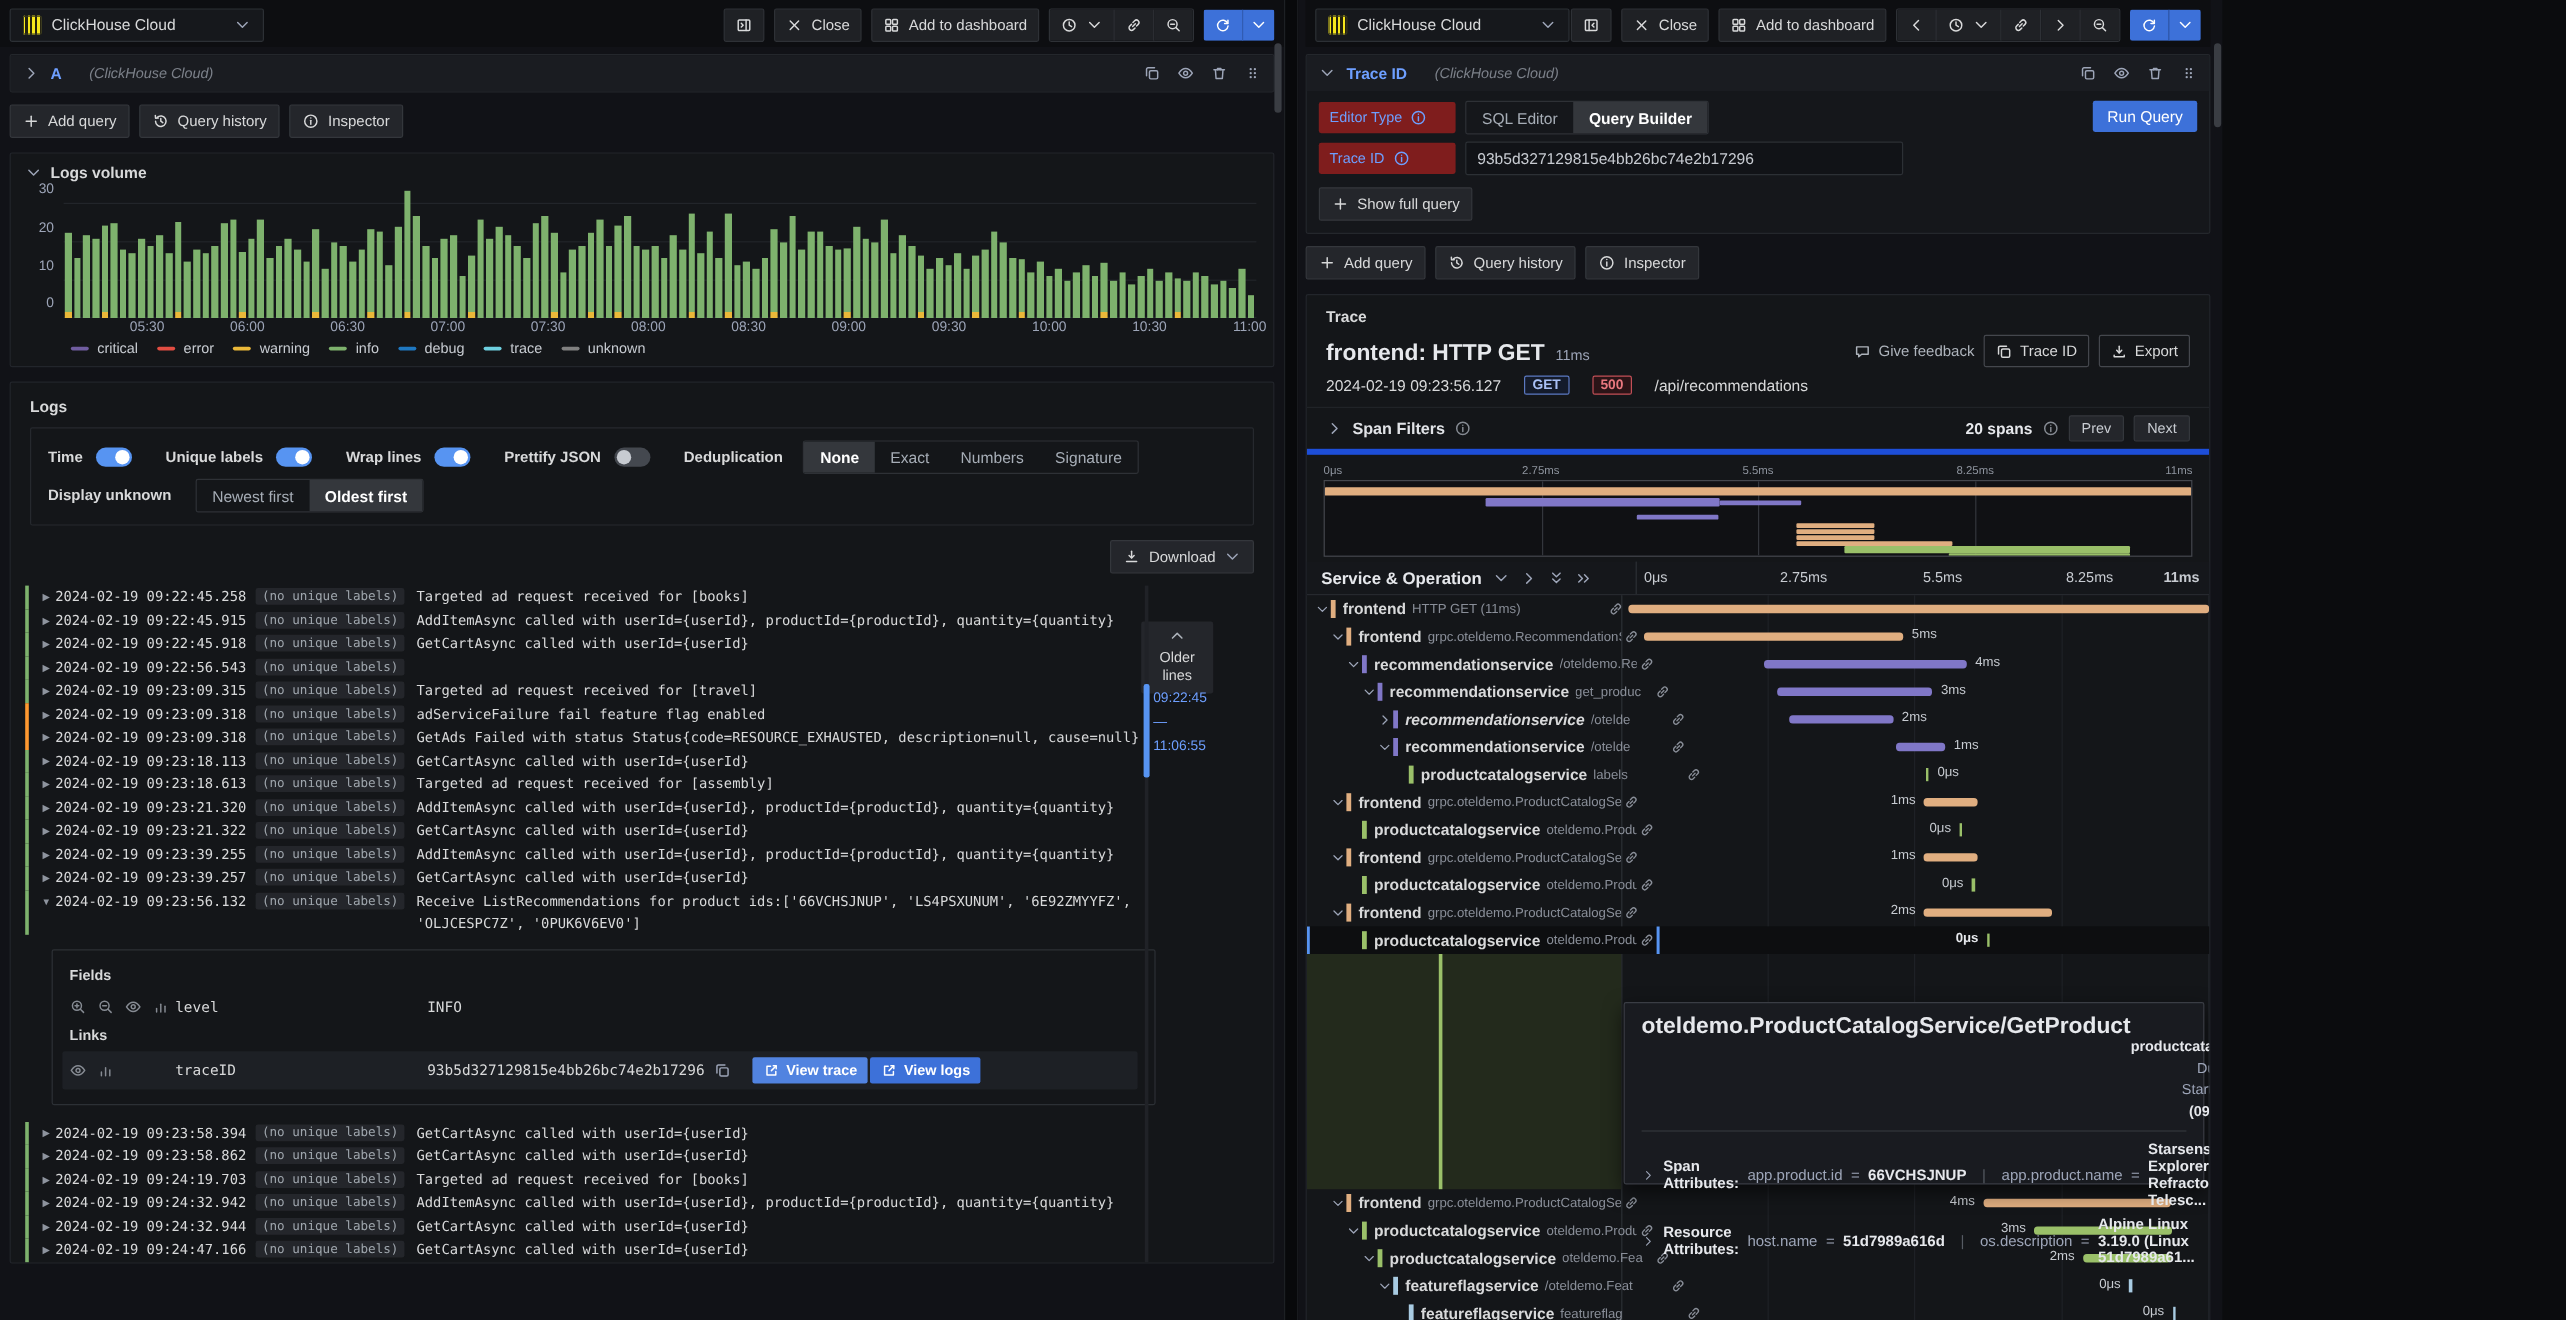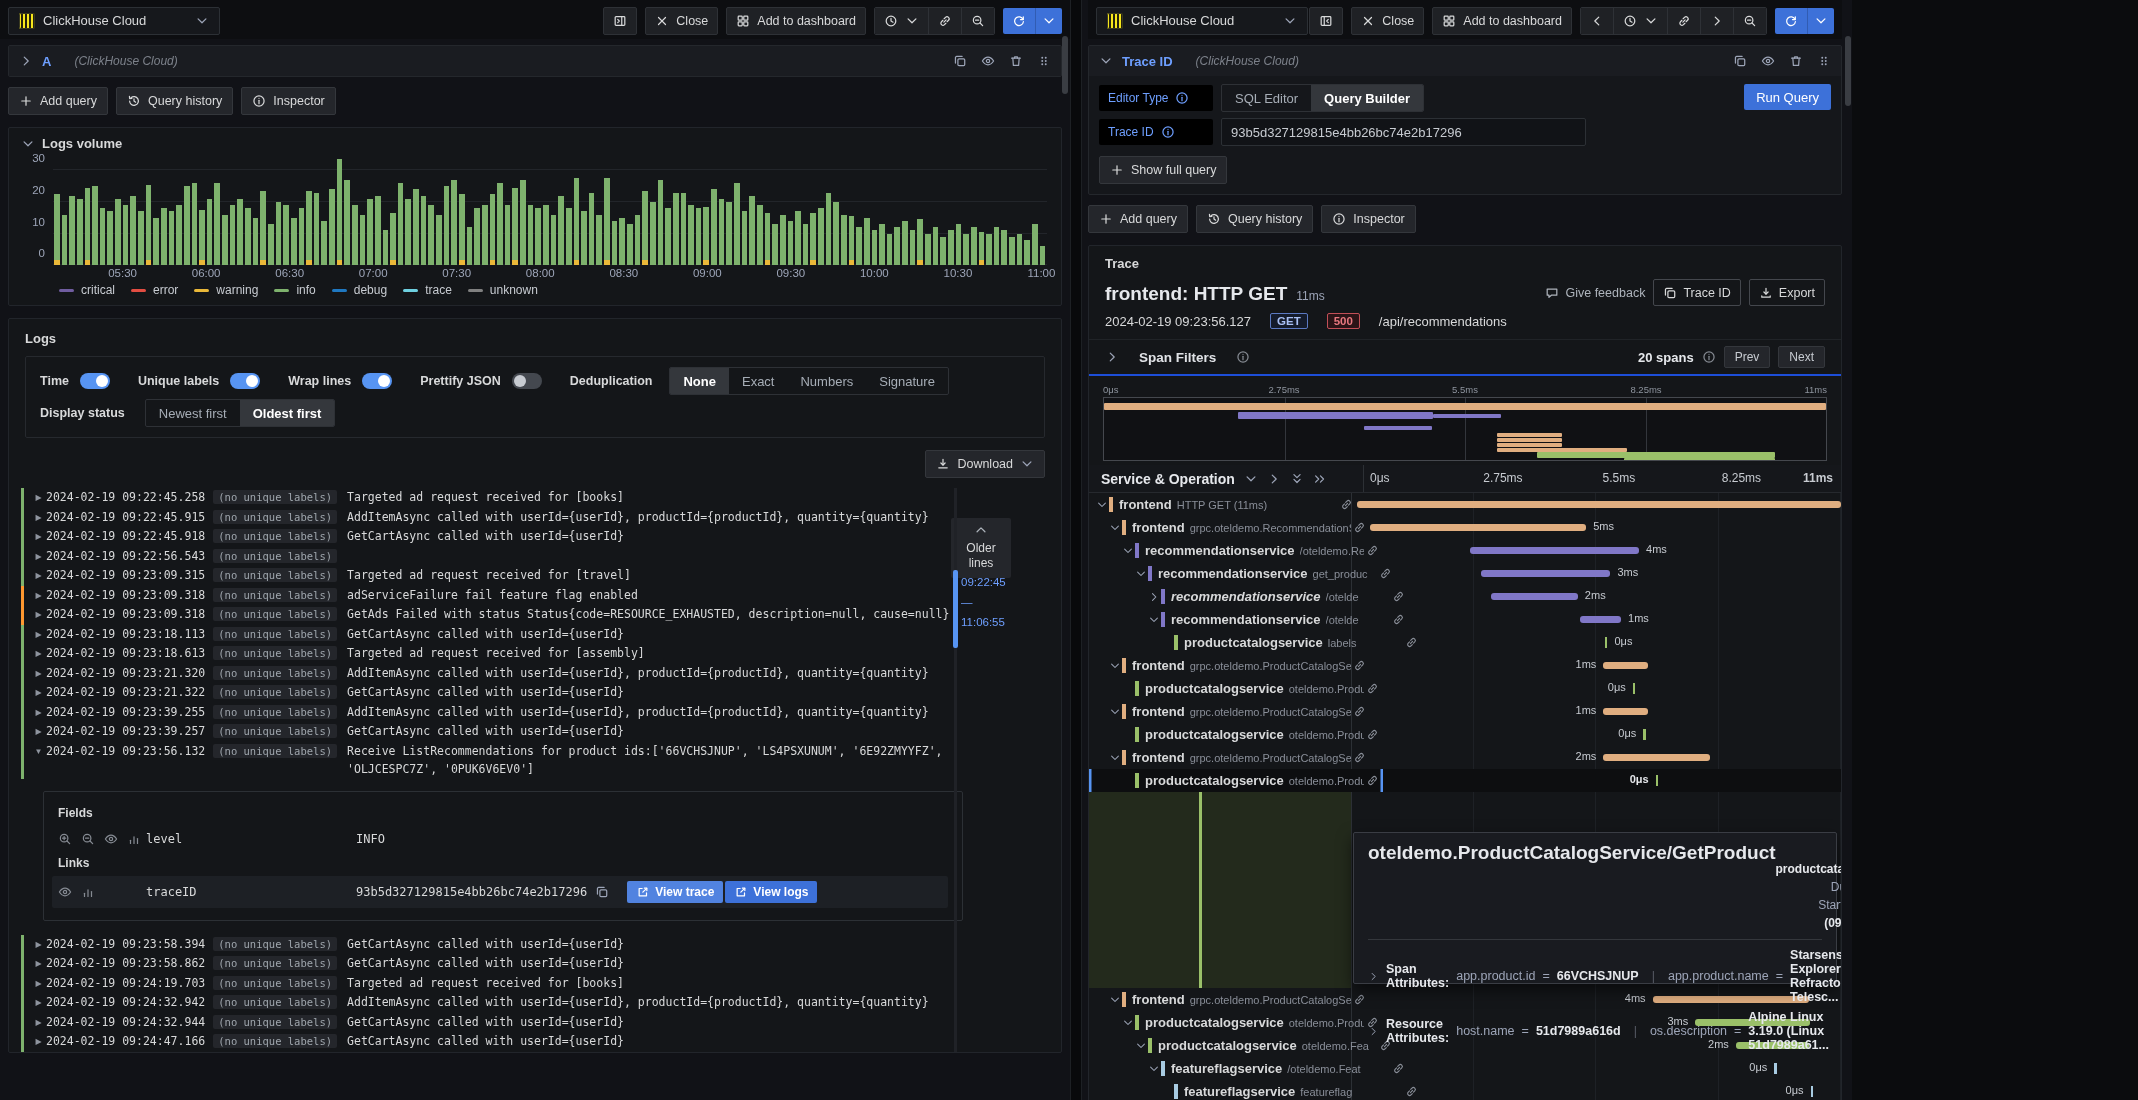--- a/index.html
+++ b/index.html
@@ -26,21 +26,21 @@
   .btn-refresh .seg2{background:#3d71d9;color:#fff;height:26px;display:flex;align-items:center;padding:0 6px;border-left:1px solid #315cb3}
   
   .qcard{margin:6px 8px 0;background:#15171b;border:1px solid #24272c;border-radius:2px;position:relative}
   .qhead{height:30px;display:flex;align-items:center;gap:9px;padding:0 10px;background:#1a1c21}
   .qref{color:#6e9fff;font-weight:700;font-size:13px}
   .qhint{color:#7c818a;font-style:italic;font-size:12px;margin-left:14px}
   .qicons{margin-left:auto;display:flex;gap:14px;color:#9da5b8}
   .qicons .i{cursor:pointer}
   .qbody{padding:8px 10px 10px}
   .frow{display:flex;align-items:center;gap:2px;margin-bottom:6px}
-  .flbl{background:#000000;color:#6e9fff;font-size:12px;height:26px;display:inline-flex;align-items:center;gap:7px;padding:0 9px;border-radius:2px;min-width:96px}
+  .flbl{background:#7f1d1d;color:#6e9fff;font-size:12px;height:26px;display:inline-flex;align-items:center;gap:7px;padding:0 9px;border-radius:2px;min-width:96px}
   .flbl .i{color:#6e9fff}
   .seg{display:inline-flex;border:1px solid #2e3136;border-radius:2px;overflow:hidden;margin-left:6px;height:26px}
   .seg>div{padding:4px 13px;color:#a6adb6;font-size:13px;cursor:pointer;display:flex;align-items:center}
   .seg>div.on{background:#34373c;color:#fff;font-weight:700}
   .finput{margin-left:6px;height:26px;background:#111317;border:1px solid #2c3035;border-radius:2px;color:#c7cbd1;font-size:13px;padding:0 9px;width:345px;display:flex;align-items:center}
   .btn-sec{display:inline-flex;align-items:center;gap:7px;height:26px;padding:0 10px;background:#24262b;border:1px solid #34373c;border-radius:2px;color:#d8d9da;font-size:12.5px;cursor:pointer}
   .btn-blue{display:inline-flex;align-items:center;gap:6px;height:26px;padding:0 12px;background:#3d71d9;border-radius:2px;color:#fff;font-size:13px;font-weight:500;cursor:pointer}
   .run-query{position:absolute;top:38px;right:10px}
   .qactions{display:flex;gap:8px;margin:10px 8px 0}
   
@@ -99,21 +99,21 @@
   .tr-row1{display:flex;align-items:baseline;gap:9px}
   .tr-big{font-size:19px;font-weight:600;color:#e6e8ec}
   .tr-dur{font-size:12px;color:#9da5b8}
   .tr-right{margin-left:auto;display:flex;align-items:center;gap:8px}
   .ghost{display:inline-flex;align-items:center;gap:6px;color:#aeb4bc;font-size:12.5px;cursor:pointer}
   .obtn{display:inline-flex;align-items:center;gap:6px;border:1px solid #44474d;border-radius:2px;height:25px;padding:0 9px;font-size:12.5px;color:#d8d9da;cursor:pointer}
   .tr-row2{display:flex;align-items:center;gap:19px;margin-top:7px;font-size:13px;color:#d8d9da}
   .badge{font-size:11.5px;font-weight:700;padding:1px 6px;border-radius:2px}
   .badge.get{border:1px solid #5b79c2;color:#a9c0f5;background:#141b2b}
   .badge.err{border:1px solid #c24f57;color:#e9787f;background:#2b1417}
-  .sf-row{display:flex;align-items:center;gap:20px;height:34px;padding:0 16px;border-bottom:2px solid #1d4ed8}
+  .sf-row{display:flex;align-items:center;gap:8px;height:34px;padding:0 16px;border-bottom:5px solid #1d4ed8}
   .sf-lab{font-weight:700;font-size:13.5px;color:#e0e2e6}
   .sf-right{margin-left:auto;display:flex;align-items:center;gap:8px}
   .sf-count{font-weight:700;font-size:13px;color:#e6e8ec}
   .sbtn{border:1px solid #34373c;background:#24262b;border-radius:2px;padding:3px 10px;font-size:12px;color:#c7cbd1;cursor:pointer}
   .mm{margin:8px 14px 4px}
   .mm-axis{position:relative;height:13px;font-size:9.5px;color:#8e949e}
   .mm-axis span{position:absolute;top:0}
   .mm-box{position:relative;height:62px;border:1px solid #45484e;background:#101114;overflow:hidden}
   .mm-grid{position:absolute;top:0;bottom:0;width:1px;background:#33363c}
   .mm-bar{position:absolute;border-radius:1px}
@@ -831,21 +831,21 @@
               <span class="lcl">Deduplication</span>
               <span class="seg" id="dedup-seg">
                 <div class="on">None</div>
                 <div>Exact</div>
                 <div>Numbers</div>
                 <div>Signature</div>
               </span>
             </span>
         </div>
         <div class="lcrow" style="margin-top:4px">
-          <span class="lcl">Display status</span>
+          <span class="lcl">Display unknown</span>
           <span class="seg" id="display-seg" style="margin-left:8px">
               <div>Newest first</div>
               <div class="on">Oldest first</div>
             </span>
         </div>
       </div>
       <div class="dl-row">
         <span class="btn-sec">
             <span class="i">
               <svg width="14" height="14" viewBox="0 0 16 16" fill="none" stroke="currentColor" stroke-width="1.4" stroke-linecap="round" stroke-linejoin="round">

